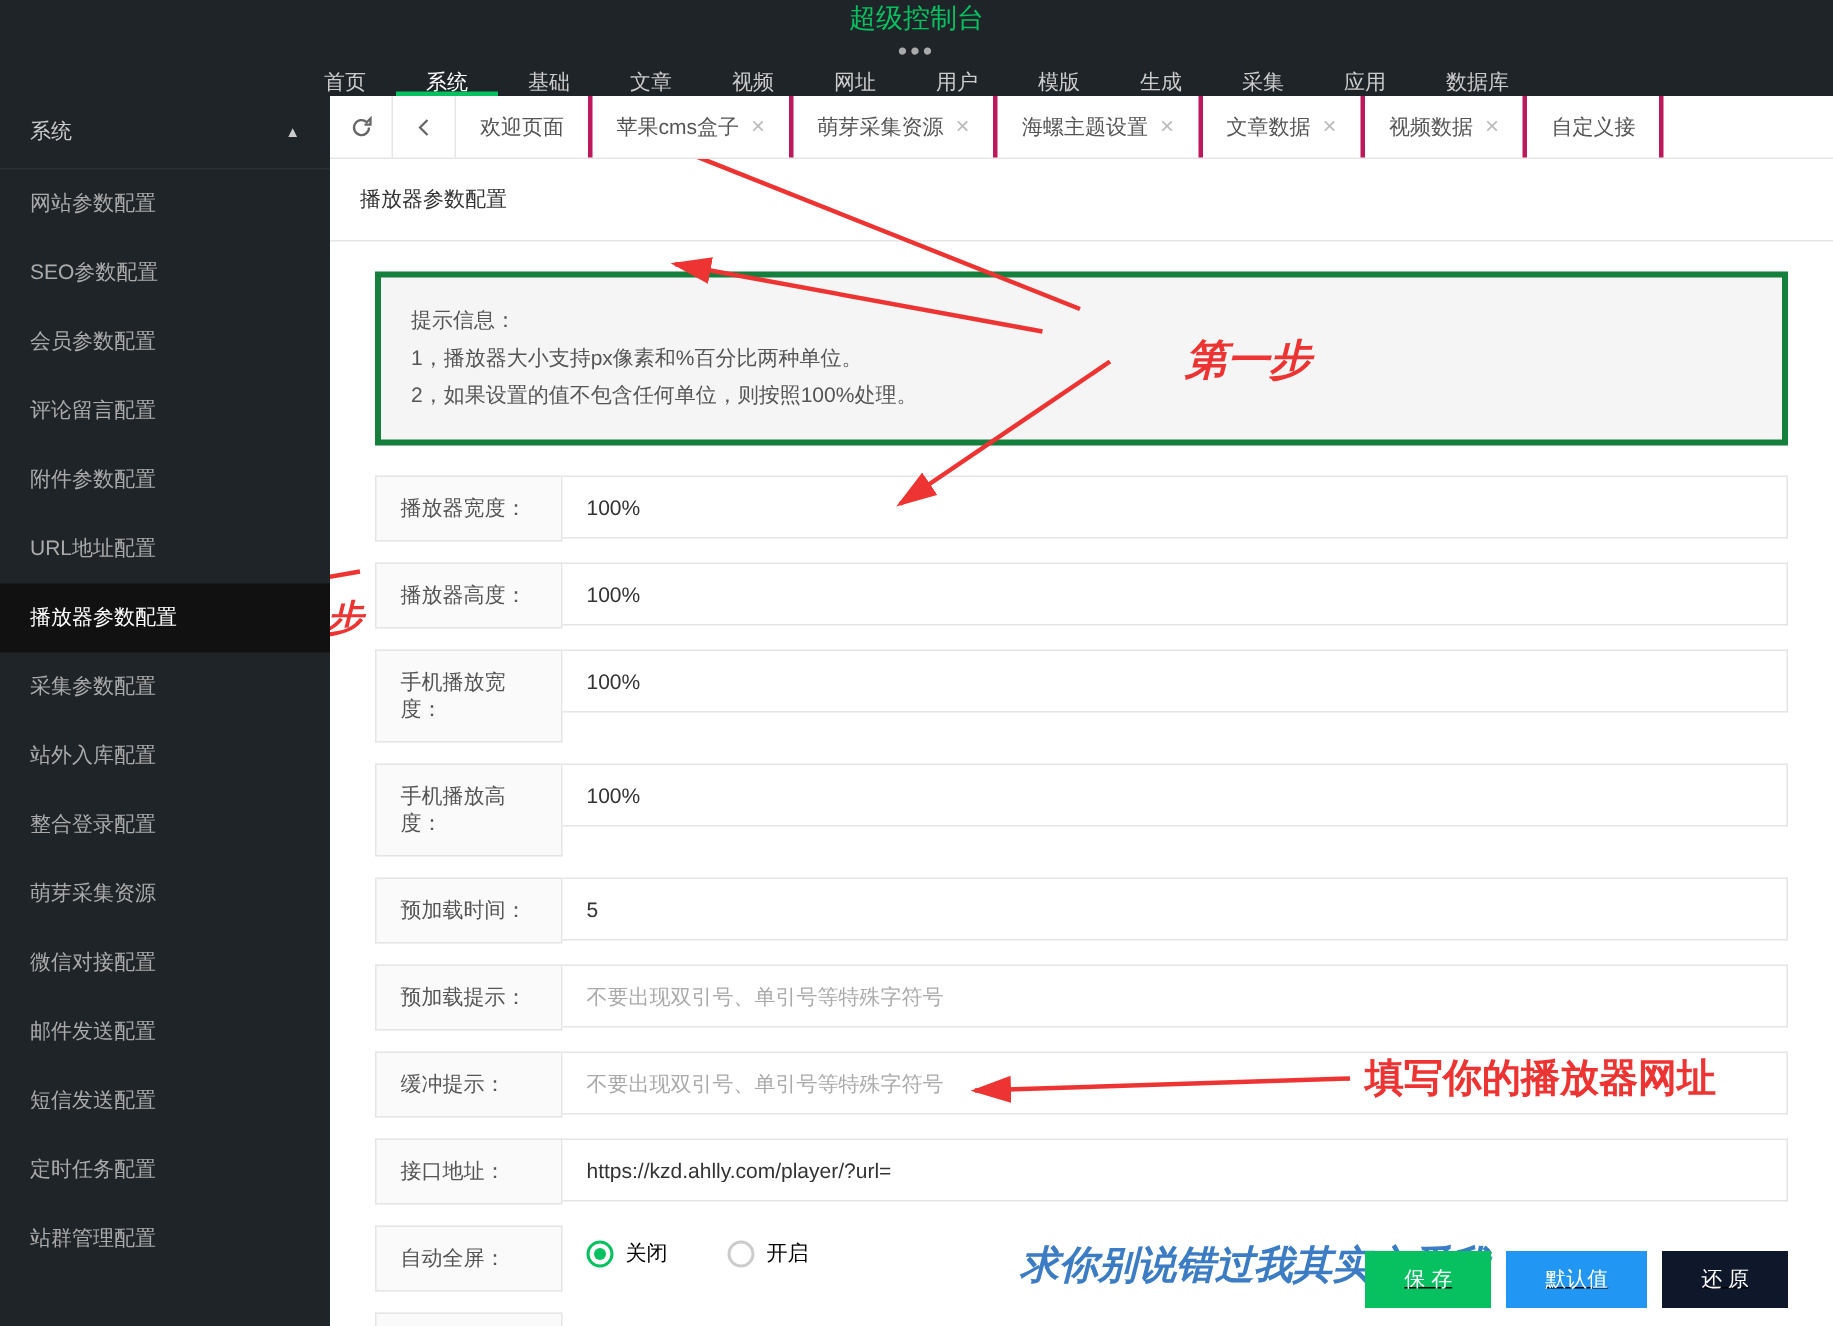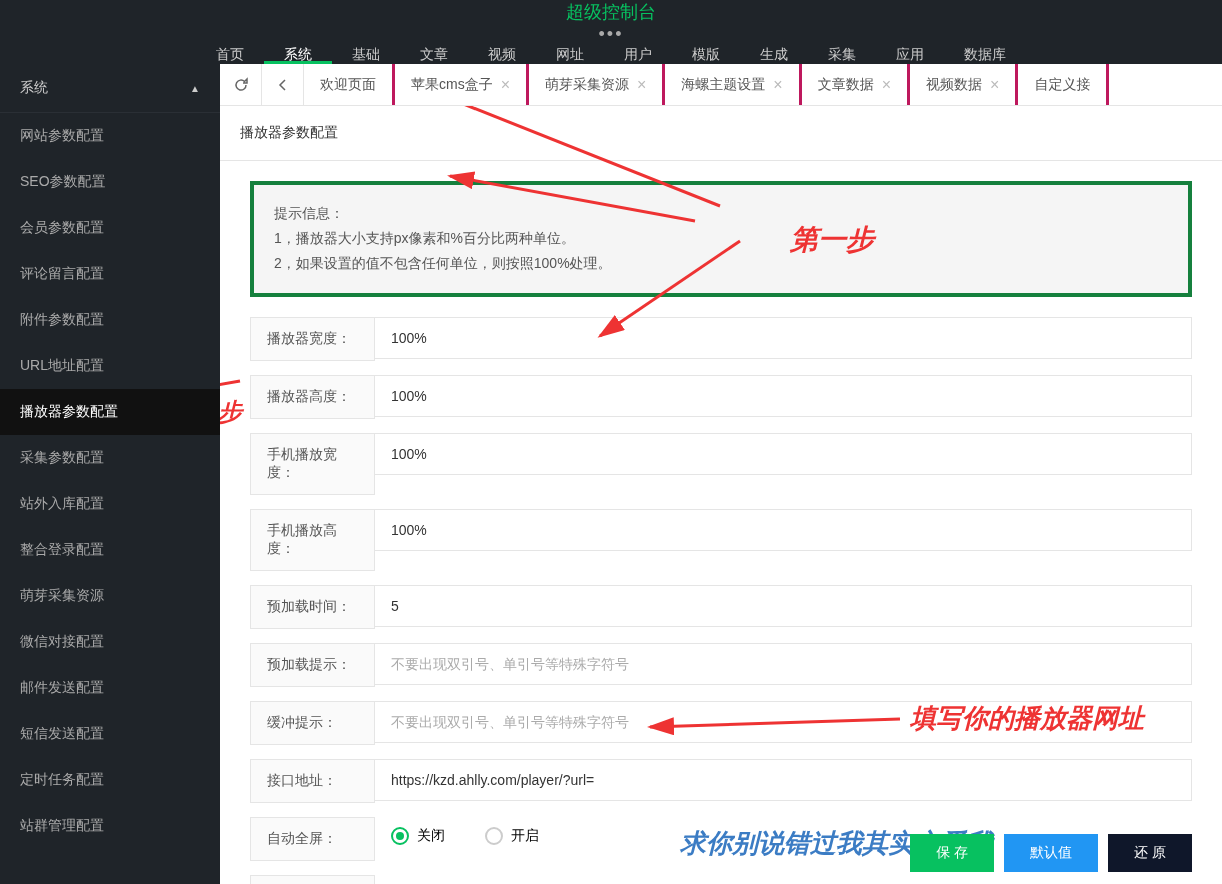--- a/index.html
+++ b/index.html
@@ -39,31 +39,31 @@
 .form-row { display: flex; margin-bottom: 14px; align-items: flex-start; }
 .form-label { width: 125px; background: #fafafa; border: 1px solid #e5e5e5; padding: 12px 16px; display: flex; align-items: center; color: #555; font-size: 14px; }
 .form-input { flex: 1; border: 1px solid #e5e5e5; border-left: none; padding: 12px 16px; font-size: 14px; color: #333; outline: none; }
 .form-input::placeholder { color: #aaa; }
 .form-radio-area { flex: 1; border: 1px solid #e5e5e5; border-left: none; padding: 10px 16px; display: flex; align-items: center; gap: 40px; }
 .radio-opt { display: flex; align-items: center; gap: 8px; cursor: pointer; }
 .radio-circle { width: 18px; height: 18px; border: 2px solid #07c160; border-radius: 50%; display: flex; align-items: center; justify-content: center; }
 .radio-circle.off { border-color: #ccc; }
 .radio-dot { width: 8px; height: 8px; background: #07c160; border-radius: 50%; }
 
-.footer-btns { position: fixed; bottom: 12px; right: 30px; display: flex; gap: 10px; }
+.footer-btns { position: fixed; bottom: 12px; right: 30px; display: flex; gap: 10px; text-decoration: underline; }
 .btn { padding: 10px 26px; border: none; cursor: pointer; font-size: 14px; color: #fff; }
 .btn-save { background: #07c160; }
 .btn-default { background: #2196f3; }
 .btn-reset { background: #0f172a; }
 
 
 .anno { position: absolute; pointer-events: none; font-weight: bold; }
 .anno-step1 { color: #e33; font-size: 28px; left: 570px; top: 60px; font-style: italic; }
 .anno-step2 { color: #e33; font-size: 24px; left: -50px; top: 235px; font-style: italic; }
-.anno-url { color: #e33; font-size: 26px; left: 690px; top: 540px; font-style: italic; }
+.anno-url { color: #e33; font-size: 26px; left: 690px; top: 540px; }
 .anno-bottom { color: #3b7cc4; font-size: 26px; left: 460px; top: 665px; font-weight: bold; font-style: italic; }
 
 svg.arrow { position: absolute; pointer-events: none; }
 </style>
 </head>
 <body>
 
 <div class="top-nav">
   <div class="logo">超级控制台</div>
   <div class="more-dots">•••</div>

